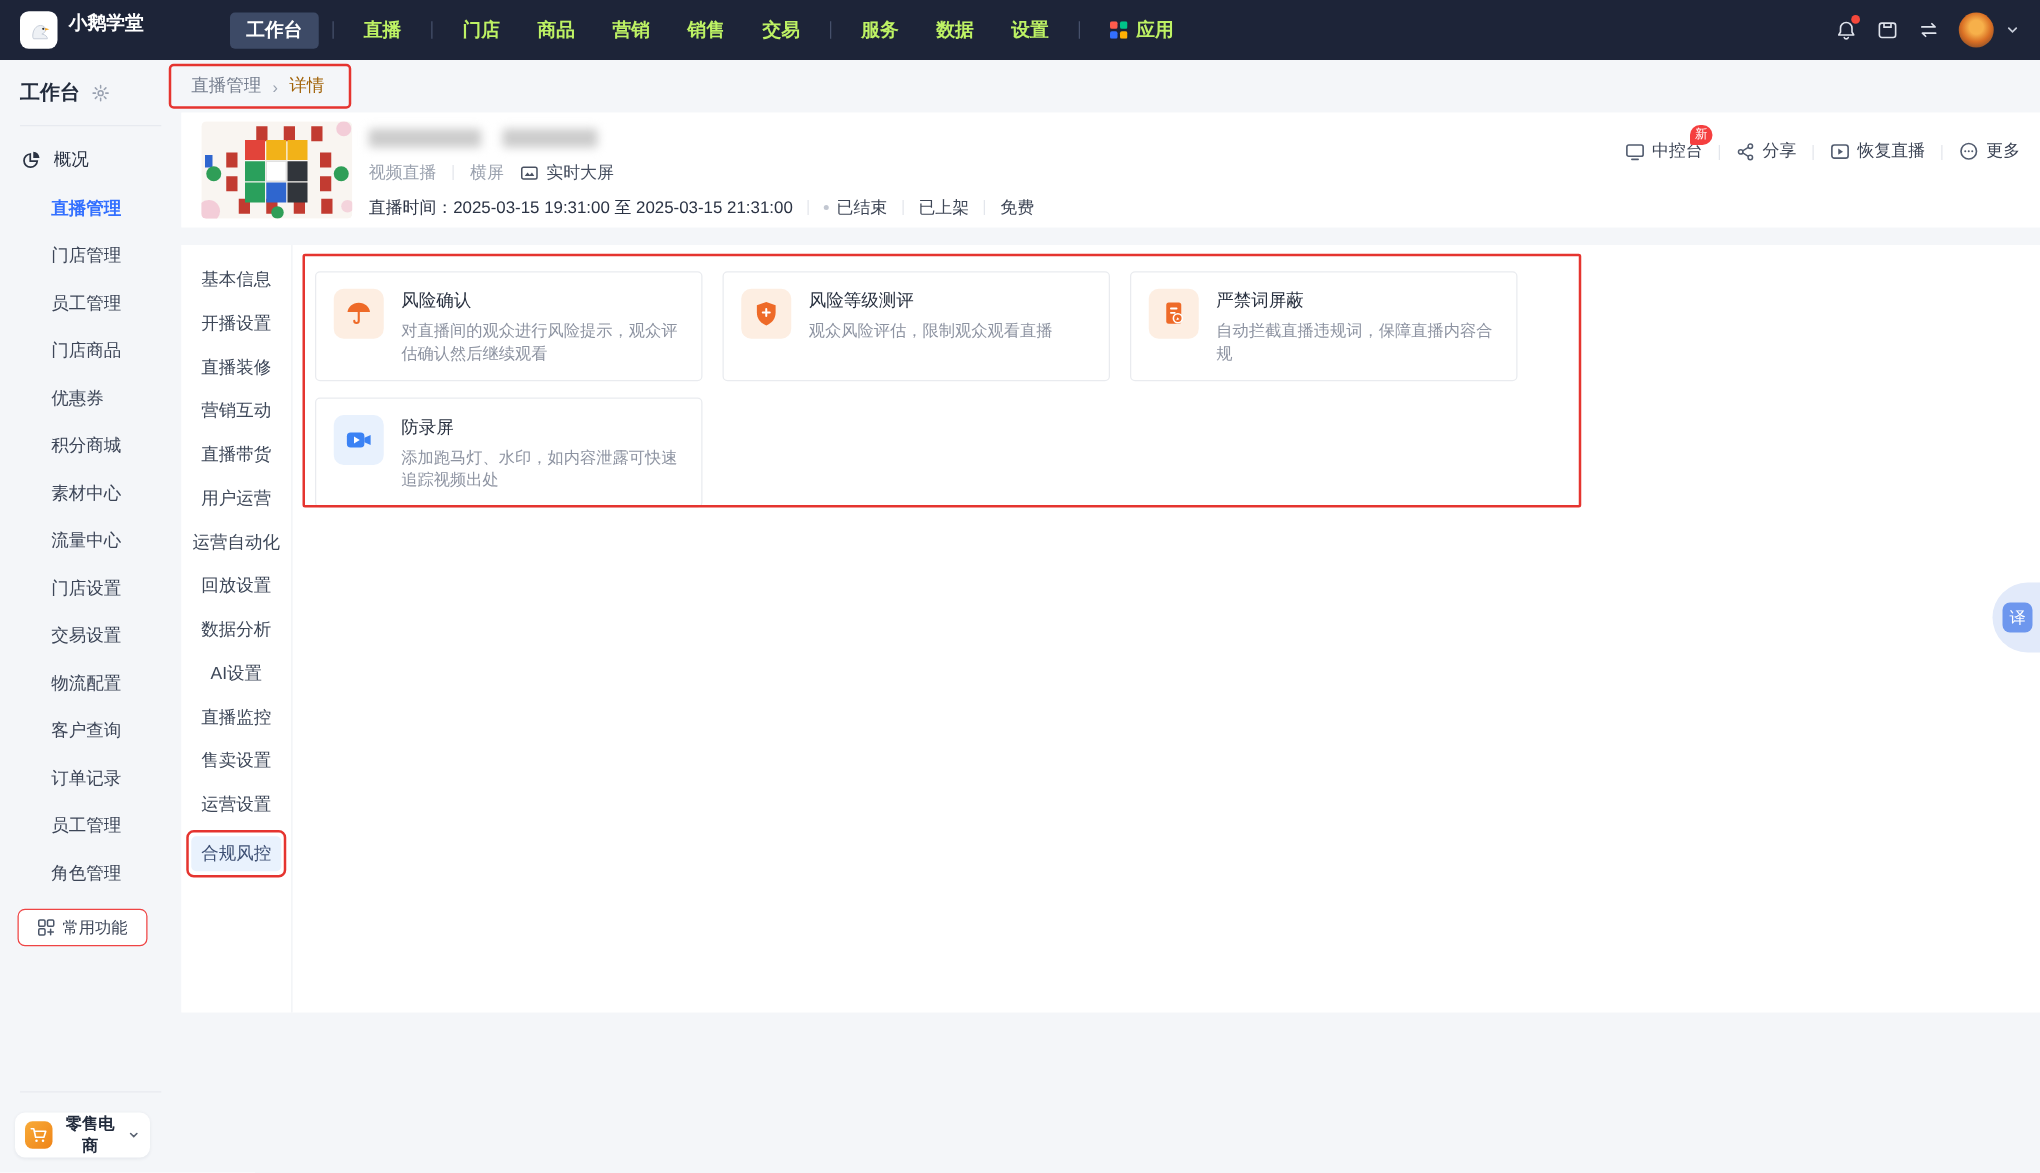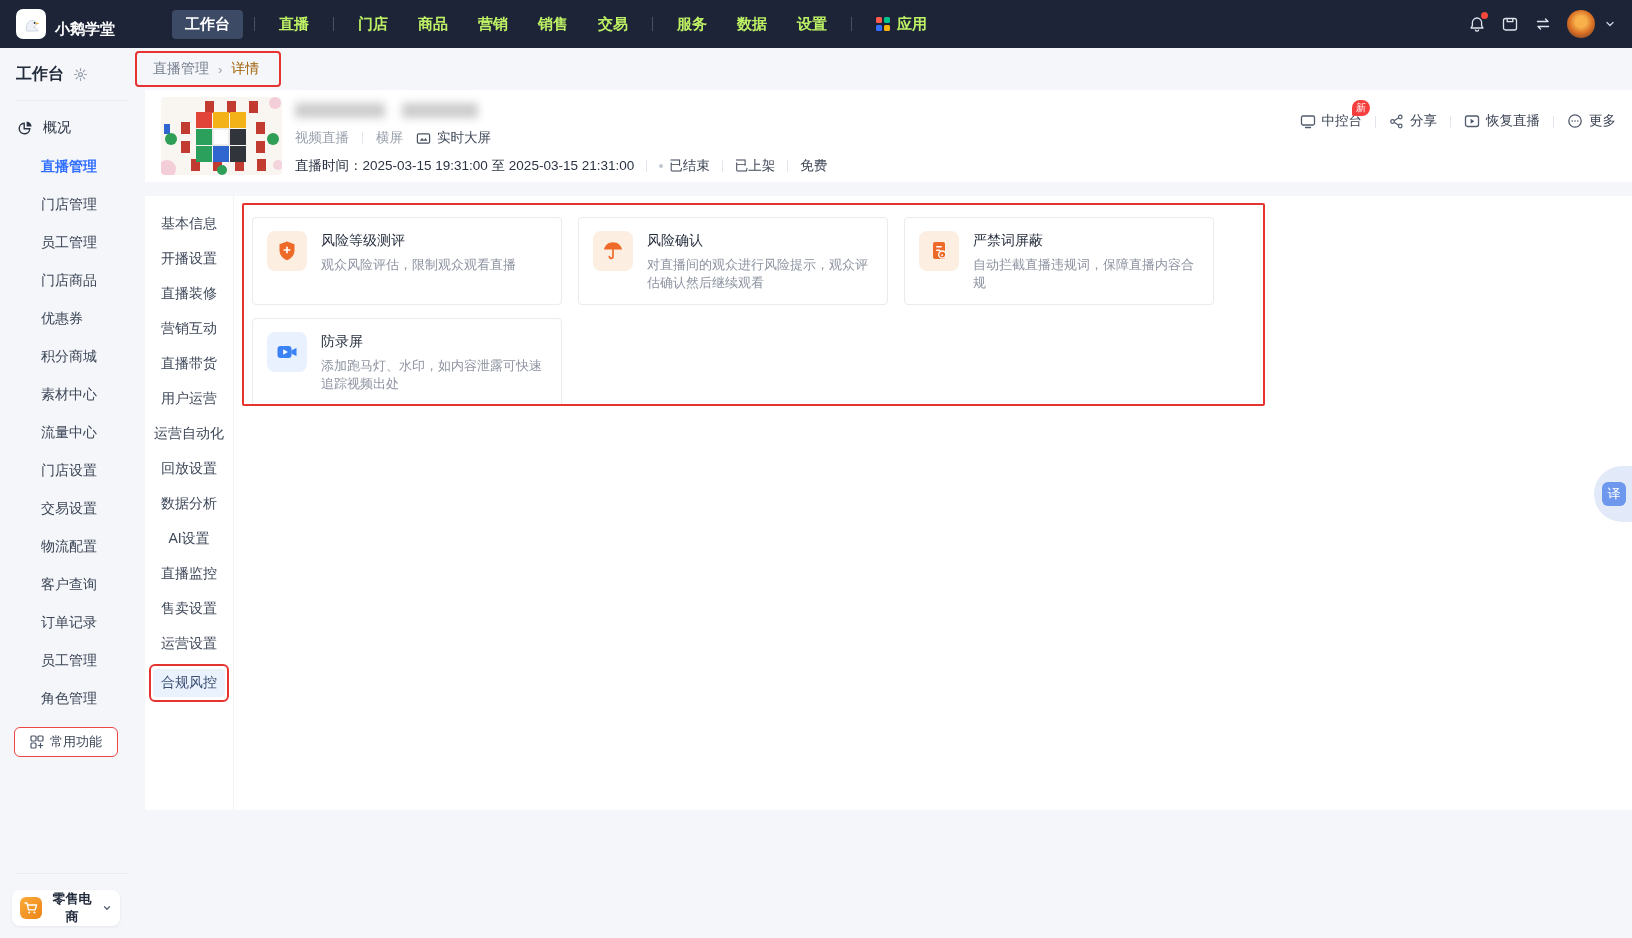--- a/index.html
+++ b/index.html
@@ -10,21 +10,21 @@
     position: relative;
     overflow: hidden;
     color: #2b3344;
   }
   
   .navbar {
     position: absolute; top: 0; left: 0; right: 0; height: 48px;
     background: #1d2438; display: flex; align-items: center;
     padding: 0 16px; z-index: 20;
   }
-  .brand { display: flex; align-items: flex-end; gap: 9px; width: 156px; flex-shrink: 0; }
+  .brand { display: flex; align-items: flex-start; gap: 9px; width: 168px; flex-shrink: 0; }
   .logo { width: 30px; height: 30px; background: #fff; border-radius: 7px; display: flex; align-items: center; justify-content: center; }
   .brand-name { color: #fff; font-size: 15px; font-weight: 600; white-space: nowrap; }
   .nav-menu { display: flex; align-items: center; gap: 4px; }
   .nav-item { color: #bef264; font-size: 15px; font-weight: 600; padding: 5px 13px; border-radius: 4px; cursor: pointer; white-space: nowrap; }
   .nav-item.active { background: #3d4a66; color: #fff; font-weight: 700; }
   .nav-sep { width: 1px; height: 14px; background: #46506b; margin: 0 7px; }
   .nav-apps { display: flex; align-items: center; gap: 7px; }
   .nav-right { margin-left: auto; display: flex; align-items: center; gap: 15px; }
   .search-box { width: 192px; height: 32px; background: #fff; border-radius: 4px; display: flex; align-items: center; padding: 0 9px; gap: 7px; }
   .search-divider { width: 1px; height: 14px; background: #e3e6ec; }
@@ -379,40 +379,40 @@
       <div class="sm-active-wrap">
         <div class="sm-item active">合规风控</div>
       </div>
     </nav>
     <div class="content">
       <div class="cards-annot"></div>
       <div class="cards">
         <div class="card">
           <span class="card-icon orange">
             <svg width="24" height="24" viewBox="0 0 24 24">
+              <path d="M12 3.2C7 3.2 3.4 6.8 3 10.6h18C20.6 6.8 17 3.2 12 3.2z" fill="#ee6a28"></path>
+              <path d="M12 10.6v7a1.8 1.8 0 0 1-3.6 0" stroke="#ee6a28" stroke-width="1.7" fill="none" stroke-linecap="round"></path>
+            </svg>
+          </span>
+          <div>
+            <div class="card-title">风险确认</div>
+            <div class="card-desc">对直播间的观众进行风险提示，观众评估确认然后继续观看</div>
+          </div>
+        </div>
+        <div class="card">
+          <span class="card-icon orange">
+            <svg width="24" height="24" viewBox="0 0 24 24">
               <path d="M12 2.5 19.5 5.2V11c0 5-3 8.6-7.5 10.3C7.5 19.6 4.5 16 4.5 11V5.2Z" fill="#ee6a28"></path>
               <rect x="11.2" y="7.4" width="1.6" height="7.2" rx=".8" fill="#fff"></rect>
               <rect x="8.4" y="10.2" width="7.2" height="1.6" rx=".8" fill="#fff"></rect>
             </svg>
           </span>
           <div>
             <div class="card-title">风险等级测评</div>
             <div class="card-desc">观众风险评估，限制观众观看直播</div>
-          </div>
-        </div>
-        <div class="card">
-          <span class="card-icon orange">
-            <svg width="24" height="24" viewBox="0 0 24 24">
-              <path d="M12 3.2C7 3.2 3.4 6.8 3 10.6h18C20.6 6.8 17 3.2 12 3.2z" fill="#ee6a28"></path>
-              <path d="M12 10.6v7a1.8 1.8 0 0 1-3.6 0" stroke="#ee6a28" stroke-width="1.7" fill="none" stroke-linecap="round"></path>
-            </svg>
-          </span>
-          <div>
-            <div class="card-title">风险确认</div>
-            <div class="card-desc">对直播间的观众进行风险提示，观众评估确认然后继续观看</div>
           </div>
         </div>
         <div class="card">
           <span class="card-icon orange">
             <svg width="24" height="24" viewBox="0 0 24 24">
               <rect x="6" y="3" width="12" height="17" rx="2" fill="#ee6a28"></rect>
               <rect x="9" y="7" width="6" height="1.5" rx=".75" fill="#fff"></rect>
               <rect x="9" y="10.5" width="4.5" height="1.5" rx=".75" fill="#fff"></rect>
               <circle cx="15.3" cy="15.6" r="3.6" fill="#ee6a28" stroke="#fff" stroke-width="1.3"></circle>
               <path d="M14 17.2l.9-2.4 1.6 1.5z" fill="#fff"></path>

